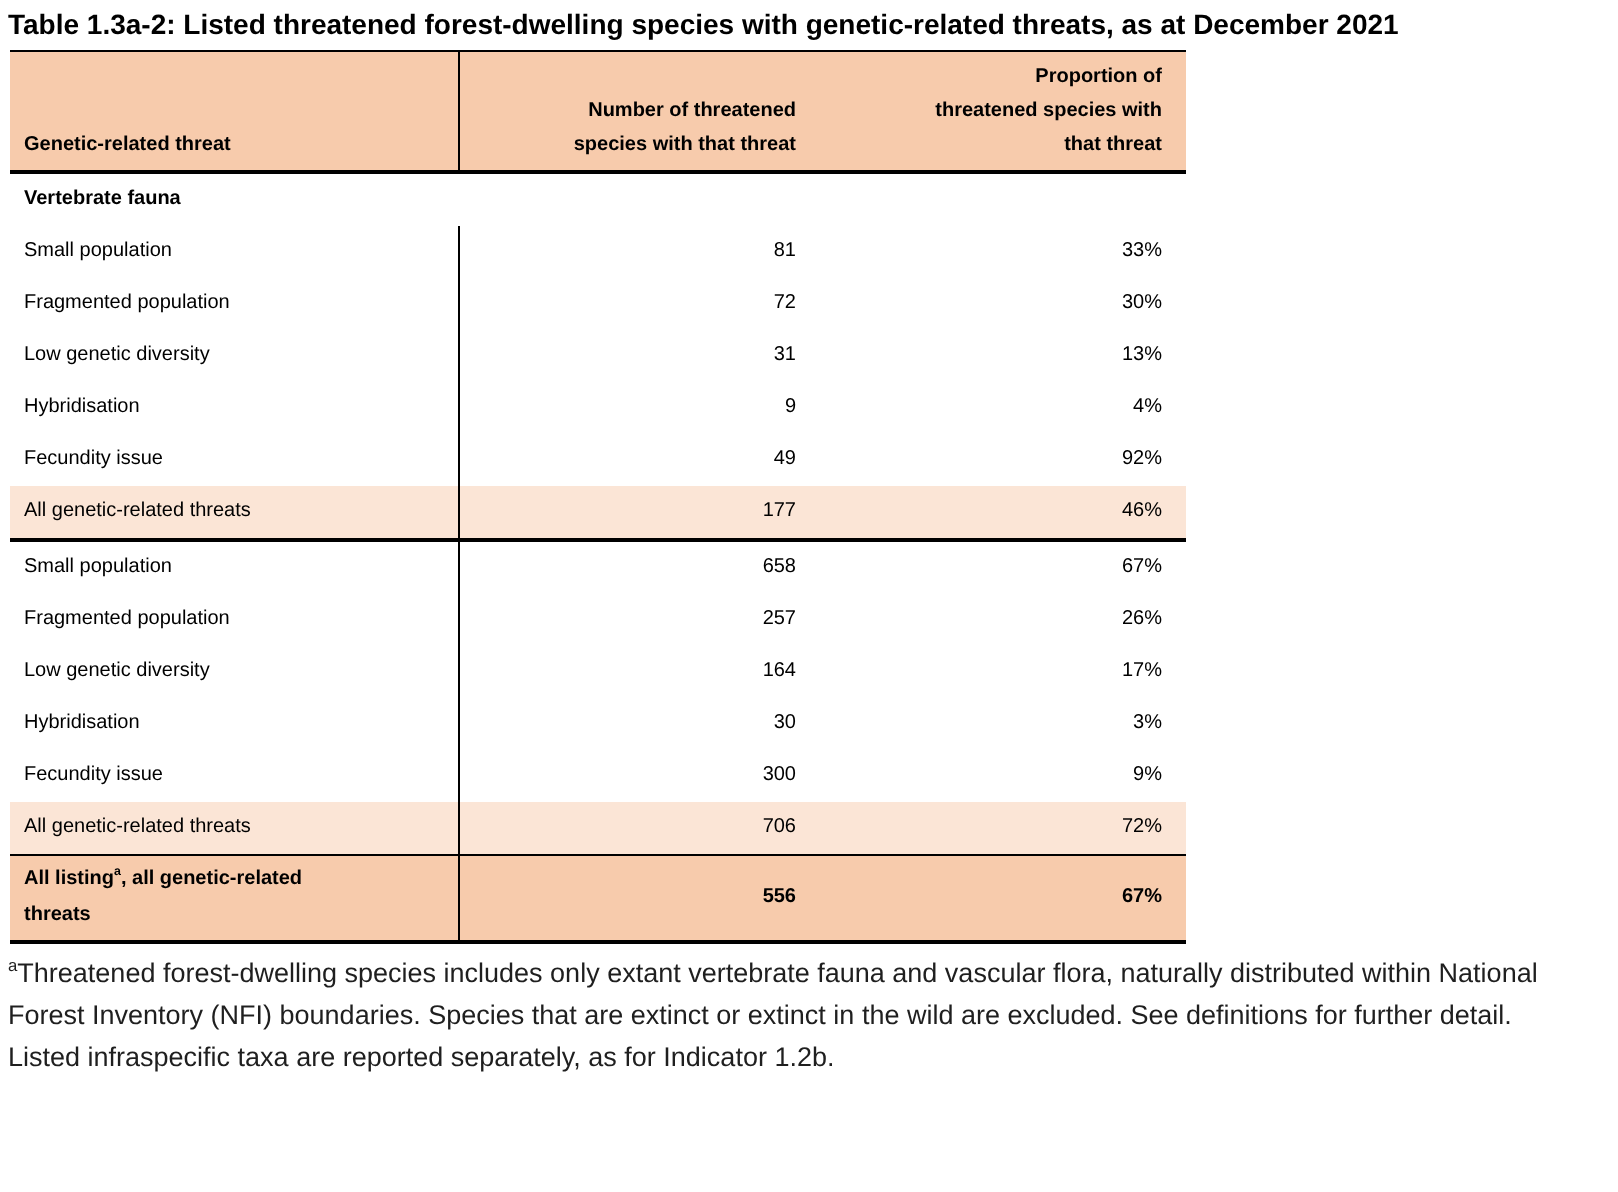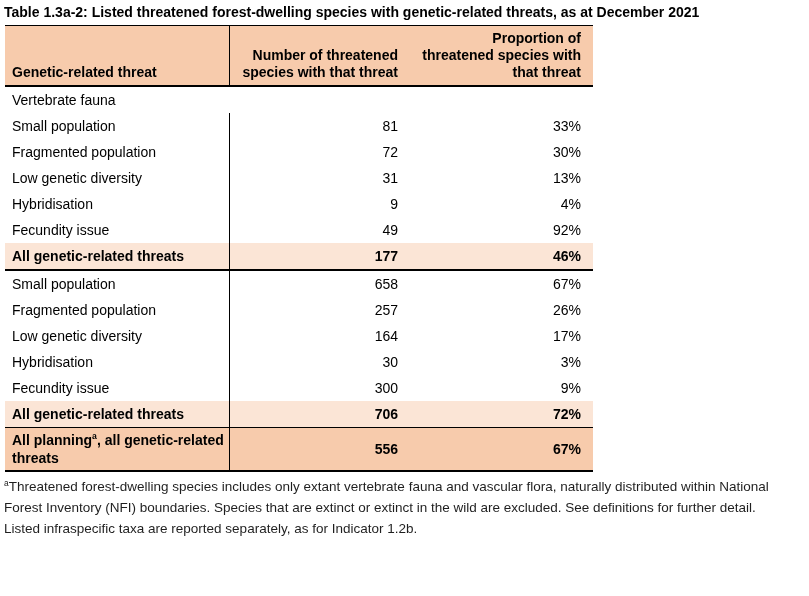--- a/index.html
+++ b/index.html
@@ -20,39 +20,39 @@
     font-size:14px;font-weight:bold;line-height:18px;
     margin:0 0 4px 0;white-space:nowrap;
   }
   table.data-table{
     border-collapse:collapse;table-layout:fixed;width:588px;margin-left:1px;
   }
   col.c1{width:224px;}
   col.c2{width:181px;}
   col.c3{width:183px;}
   th,td{
-    font-size:14px;line-height:18px;
+    font-size:10px;line-height:18px;
     padding:4px 12px 4px 7px;
     overflow:hidden;
   }
   thead th{
     background:var(--header-bg);
     border-top:1px solid var(--border);
     border-bottom:2.5px solid var(--border);
     vertical-align:bottom;
     font-weight:bold;
     white-space:pre;
     line-height:17px;
     padding-top:4px;padding-bottom:4px;
   }
   th.c1{text-align:left;}
   th.c2,th.c3,td.c2,td.c3{text-align:right;}
   th.c2,td.c2{border-left:1px solid var(--border);}
-  tr.section-row td{font-weight:normal;}
-  tr.subtotal-row td{background:var(--subtotal-bg);font-weight:bold;}
+  tr.section-row td{font-weight:bold;}
+  tr.subtotal-row td{background:var(--subtotal-bg);font-weight:normal;}
   tr.subtotal-fauna td{border-bottom:2.5px solid var(--border);}
   tr.subtotal-flora td{border-bottom:1px solid var(--border);}
   tr.total-row td{
     background:var(--header-bg);font-weight:bold;
     border-bottom:2.5px solid var(--border);
     vertical-align:middle;
   }
   tr.total-row td.c1{white-space:pre;line-height:18px;padding-top:3px;padding-bottom:3px;padding-right:0;}
   sup{font-size:0.62em;line-height:0;vertical-align:super;}
   .footnotes{
@@ -146,21 +146,21 @@
         <td class="c2">300</td>
         <td class="c3">9%</td>
       </tr>
       <tr class="subtotal-row subtotal-flora">
         <td class="c1">All genetic-related threats</td>
         <td class="c2">706</td>
         <td class="c3">72%</td>
       </tr>
 
       <tr class="total-row">
-        <td class="c1"><span>All planning</span><sup>a</sup><span>, all genetic-related
+        <td class="c1"><span>All listing</span><sup>a</sup><span>, all genetic-related
 threats</span></td>
         <td class="c2">556</td>
         <td class="c3">67%</td>
       </tr>
 
     </tbody>
   </table>
 
   <div class="footnotes">
     <p><sup>a</sup><span>Threatened forest-dwelling species includes only extant vertebrate fauna and vascular flora, naturally distributed within National Forest Inventory (NFI) boundaries. Species that are extinct or extinct in the wild are excluded. See definitions for further detail.</span></p>

